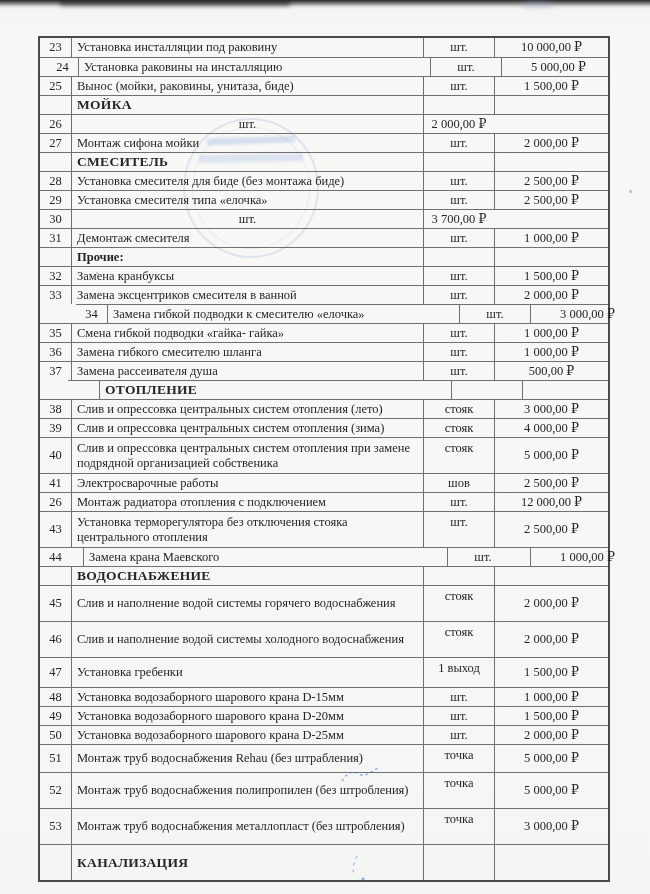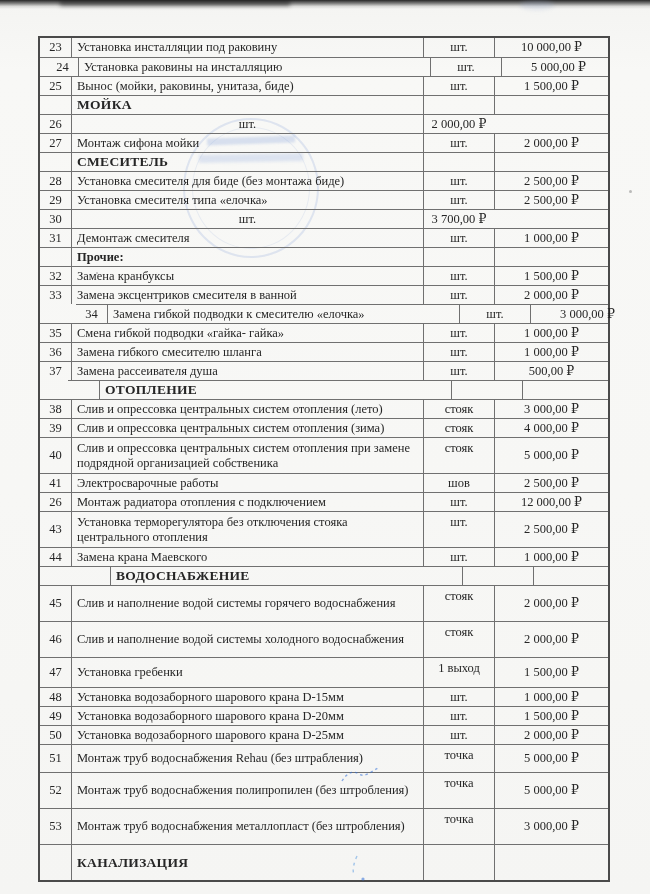--- a/index.html
+++ b/index.html
@@ -221,27 +221,27 @@
     <div class="cell desc">Монтаж радиатора отопления с подключением</div>
     <div class="cell unit">шт.</div>
     <div class="cell price">12 000,00 ₽</div>
   </div>
       <div class="row item tall" style="height: 36px;">
     <div class="cell num">43</div>
     <div class="cell desc">Установка терморегулятора без отключения стояка центрального отопления</div>
     <div class="cell unit">шт.</div>
     <div class="cell price">2 500,00 ₽</div>
   </div>
-      <div class="row item" style="height: 19px;">
+      <div class="row item" style="height: 19px; gap: 12px;">
     <div class="cell num">44</div>
     <div class="cell desc">Замена крана Маевского</div>
     <div class="cell unit">шт.</div>
     <div class="cell price">1 000,00 ₽</div>
   </div>
-      <div class="row section" style="height: 19px; padding-left: 39px;">
+      <div class="row section" style="height: 19px;">
     <div class="cell num"></div>
     <div class="cell desc">ВОДОСНАБЖЕНИЕ</div>
     <div class="cell unit"></div>
     <div class="cell price"></div>
   </div>
       <div class="row item tall" style="height: 36px;">
     <div class="cell num">45</div>
     <div class="cell desc">Слив и наполнение водой системы горячего водоснабжения</div>
     <div class="cell unit">стояк</div>
     <div class="cell price">2 000,00 ₽</div>

